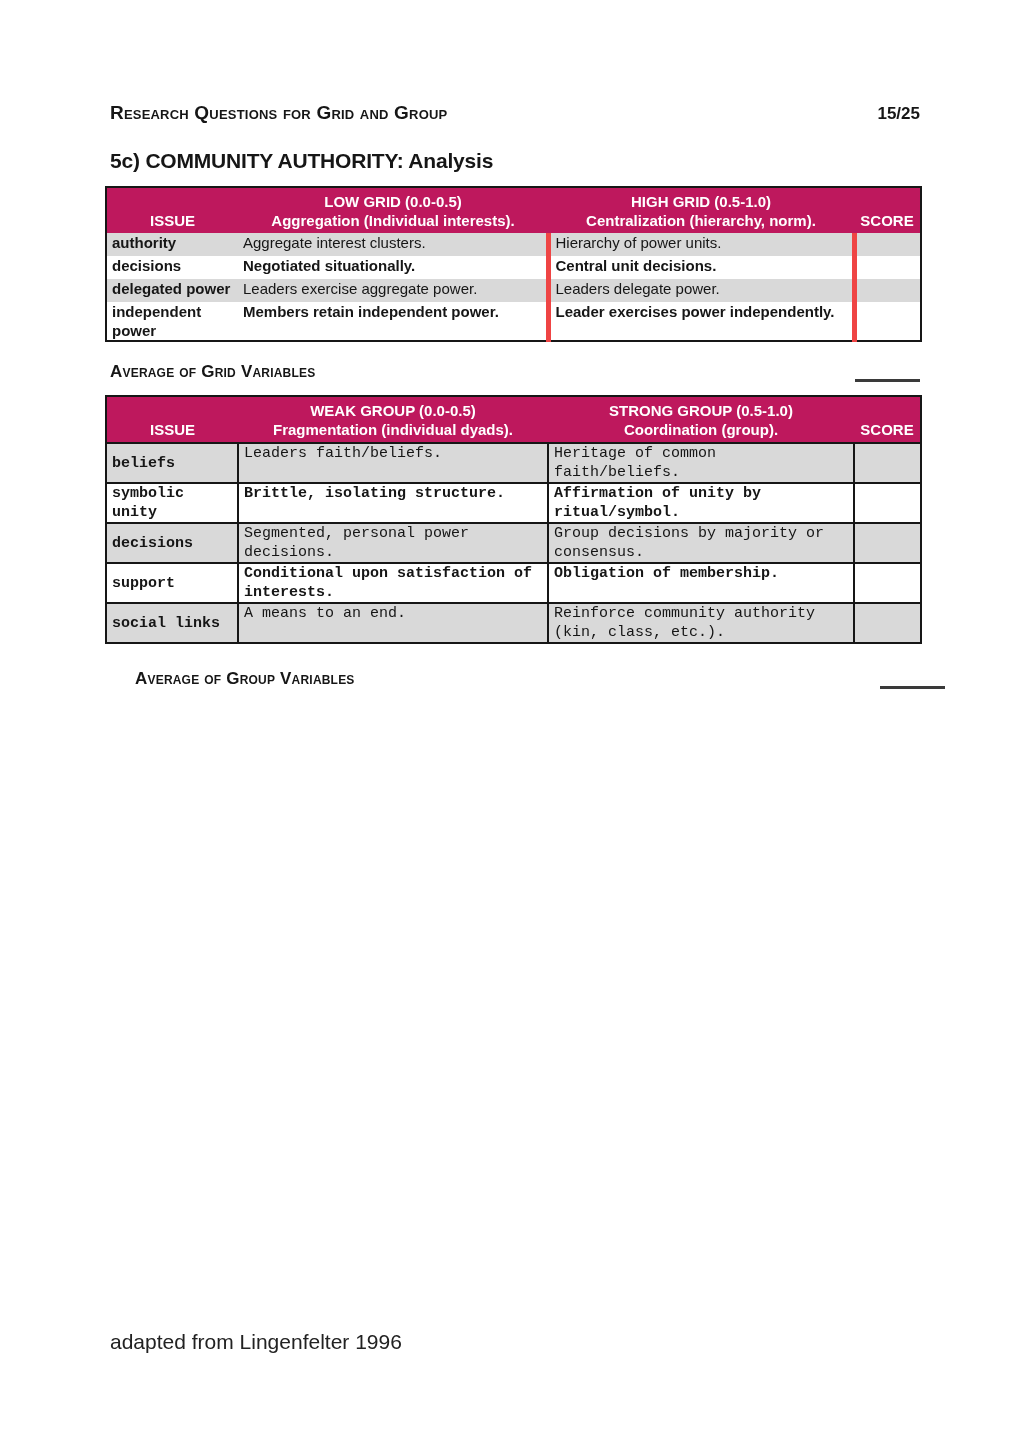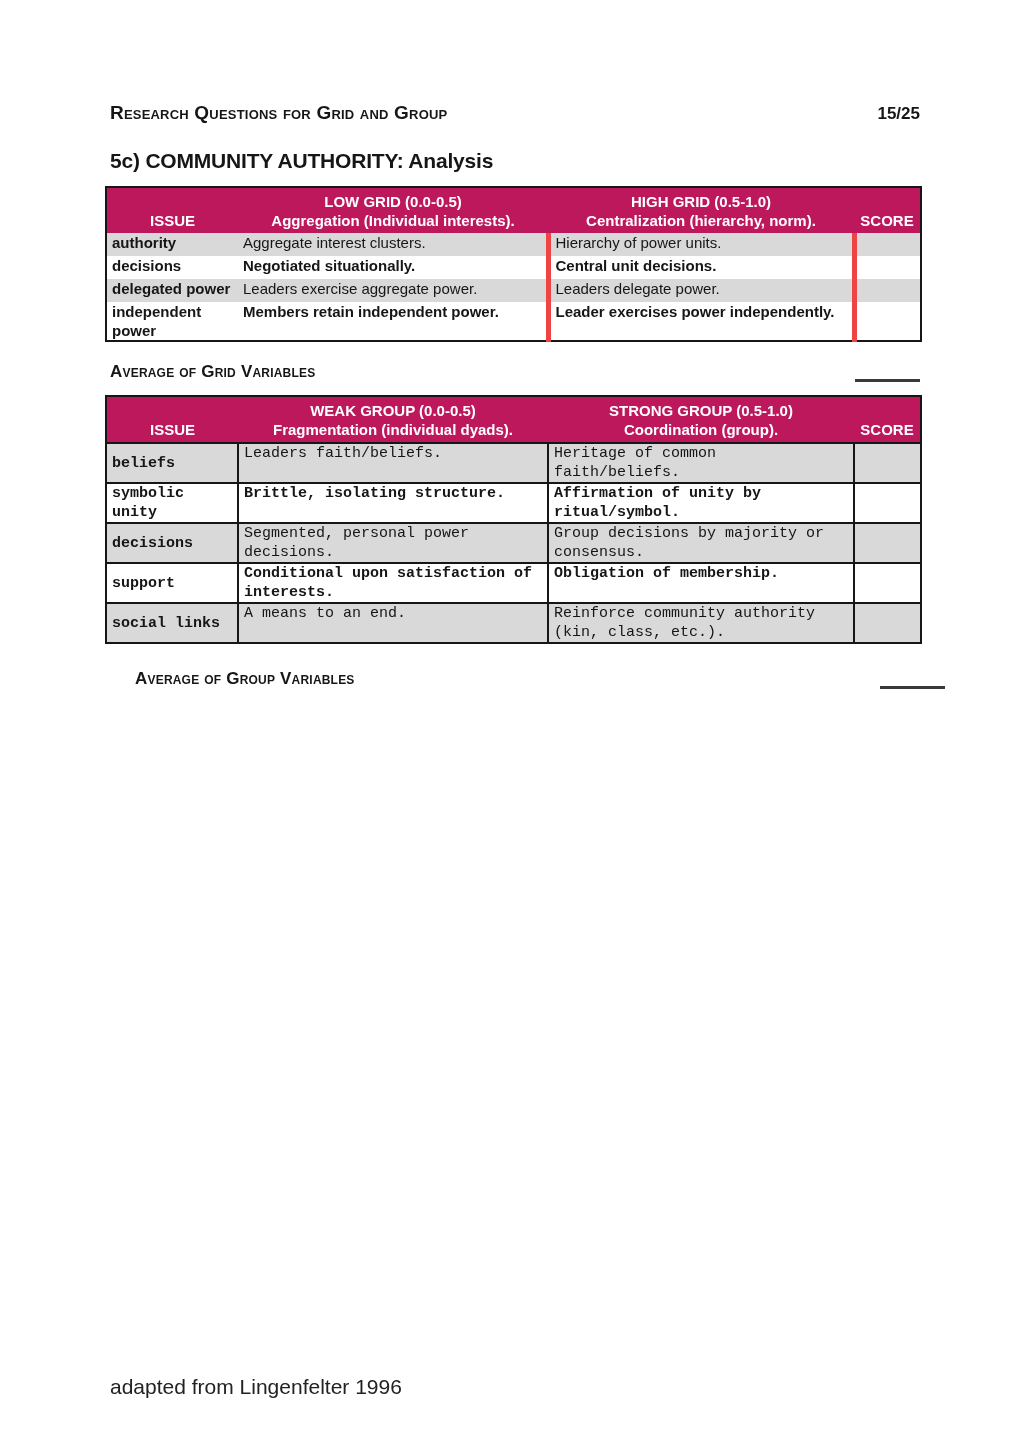--- a/index.html
+++ b/index.html
@@ -57,21 +57,21 @@
   .avg-row {
     width:815px; display:flex; justify-content:space-between; align-items:flex-end;
     margin-top:20px; padding-left:5px;
   }
   .avg-label { font-variant:small-caps; font-weight:bold; font-size:17px; letter-spacing:.2px; }
   .score-line { width:65px; height:10px; border-bottom:3px solid #3a3a3a; }
   .avg-row.second { margin-top:25px;margin-left:25px; }
 
   
   .footer {
-    position:absolute; left:110px; top:1375px;
+    position:absolute; left:110px; top:1330px;
     font-size:21px; color:#222222;
   }
 </style>
 </head>
 <body>
 
 <div class="page">
 
   <div class="page-head">
     <span class="running-head">Research Questions for Grid and Group</span>

